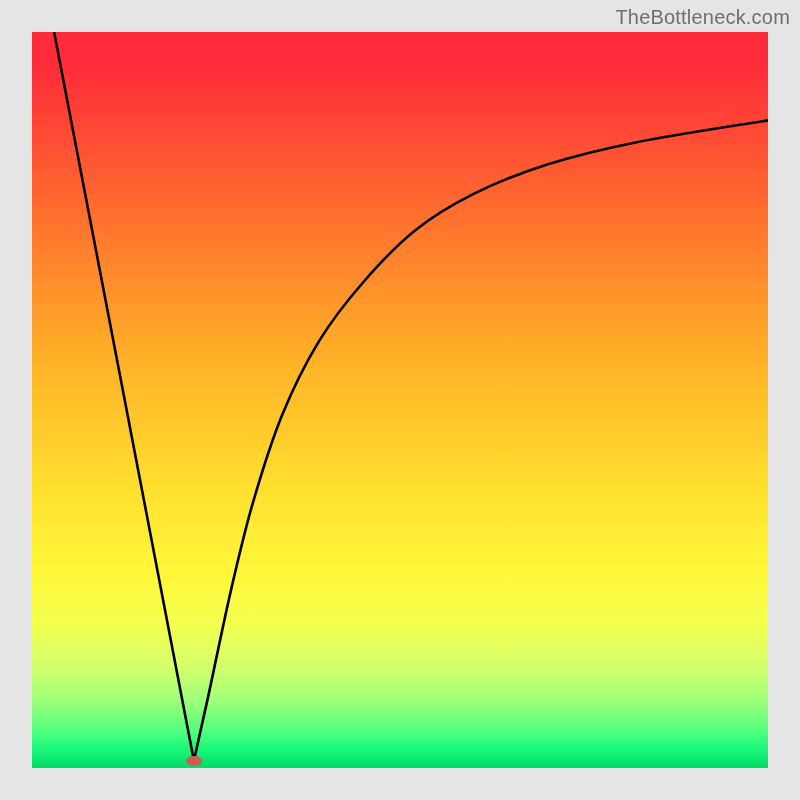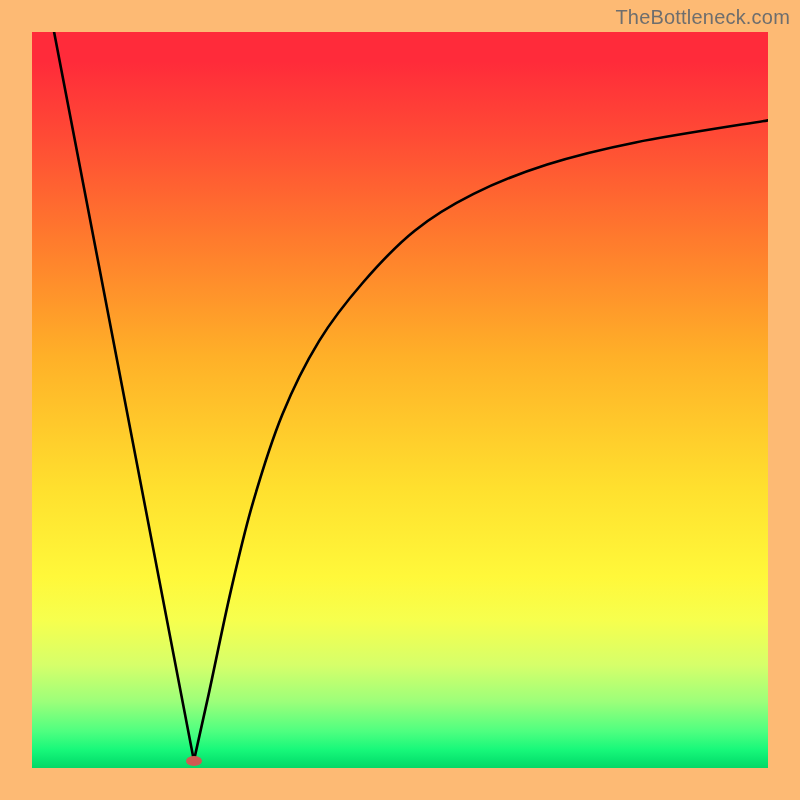--- a/index.html
+++ b/index.html
@@ -10,21 +10,21 @@
     background: #000;
     overflow: hidden;
     font-family: Arial, Helvetica, sans-serif;
   }
   .frame {
     position: absolute;
     left: 0;
     top: 0;
     width: 800px;
     height: 800px;
-    background: #fdba74;
+    background: #e5e5e5;
   }
   .plot-area {
     position: absolute;
     left: 32px;
     top: 32px;
     width: 736px;
     height: 736px;
   }
   .gradient-bg {
     position: absolute;

